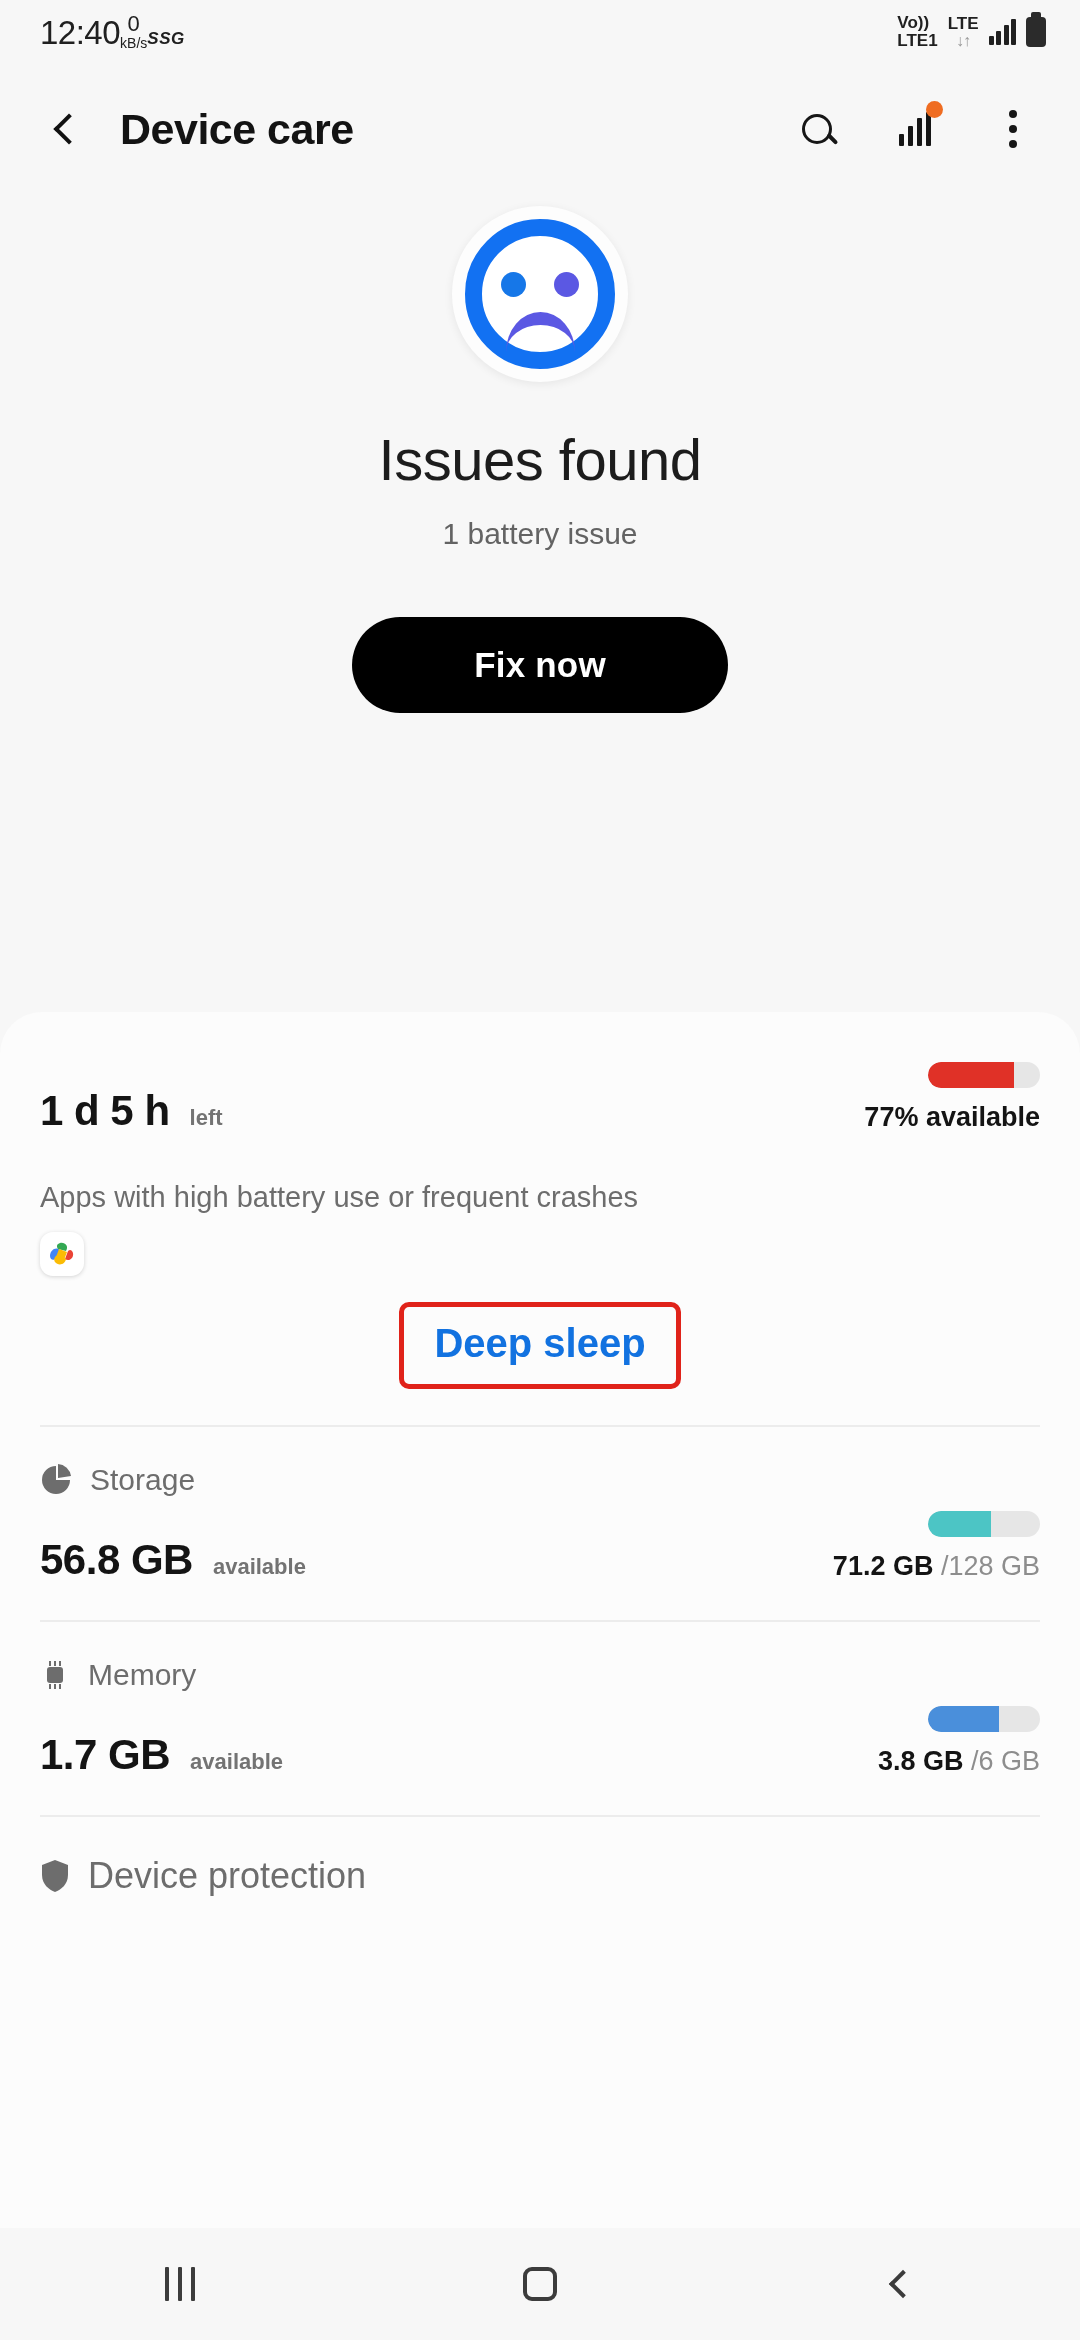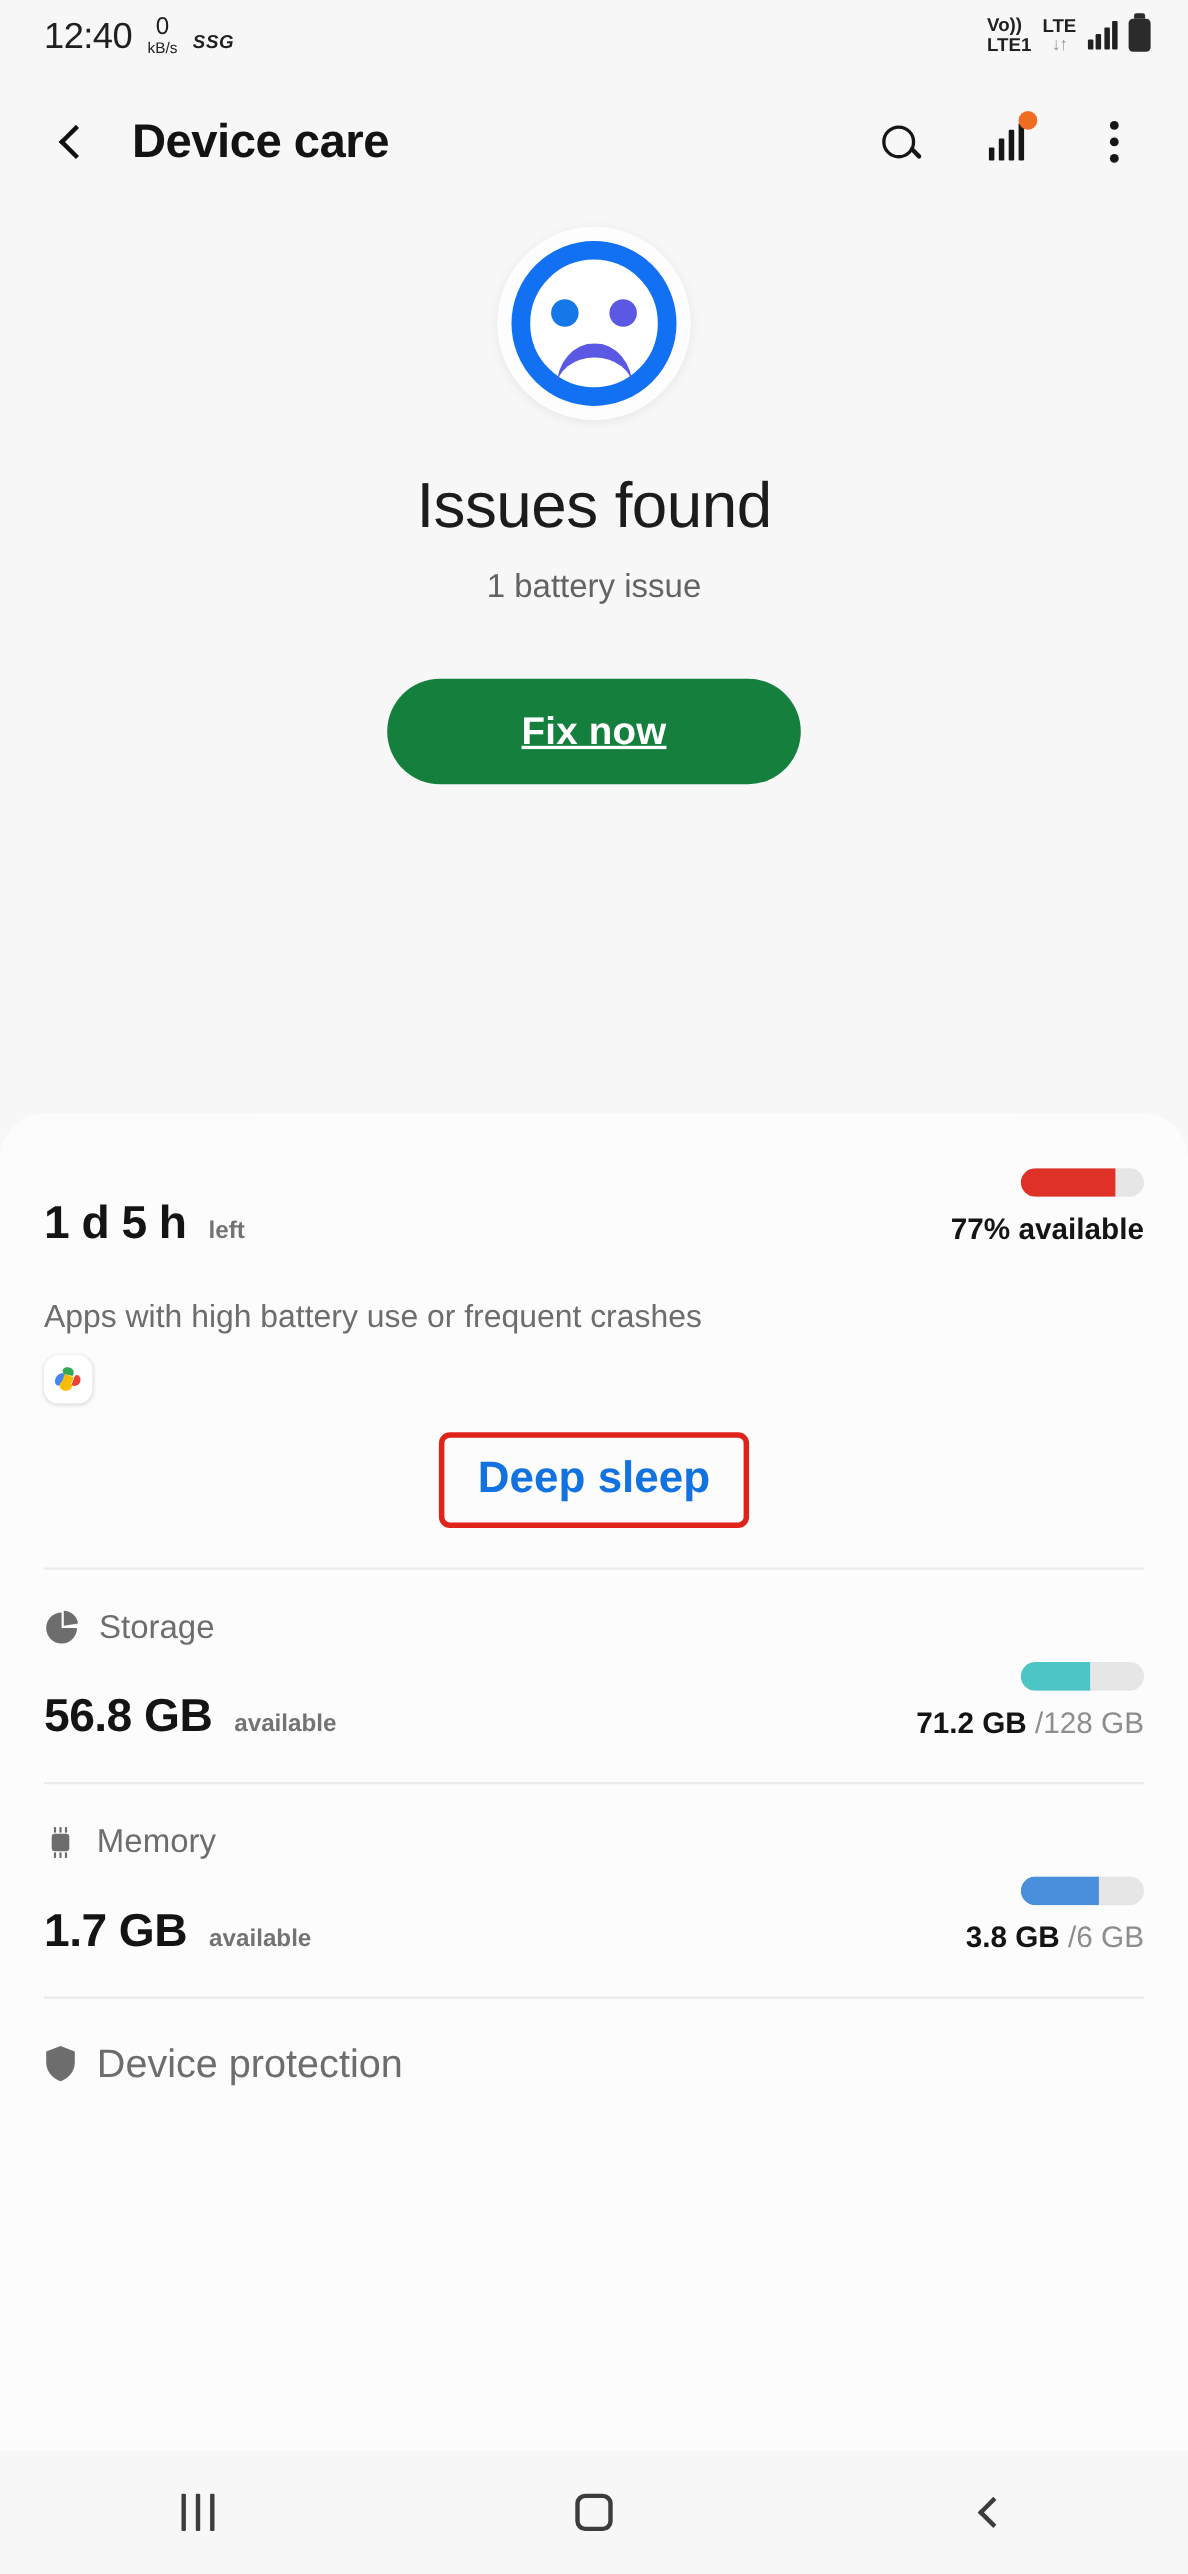--- a/index.html
+++ b/index.html
@@ -13,21 +13,21 @@
   }
 
   
   .statusbar {
     height:64px;
     display:flex;
     align-items:center;
     justify-content:space-between;
     padding:0 34px 0 40px;
   }
-  .sb-left { display:flex; align-items:flex-end; gap:14px; }
+  .sb-left { display:flex; align-items:flex-end; }
   .sb-clock { font-size:33px; font-weight:400; color:#202020; letter-spacing:-0.5px; }
   .sb-net { display:flex; flex-direction:column; align-items:center; line-height:1; margin-bottom:2px; }
   .sb-net-val { font-size:22px; font-weight:500; color:#202020; }
   .sb-net-unit { font-size:14px; color:#202020; margin-top:1px; }
   .sb-carrier { font-size:17px; font-style:italic; font-weight:700; color:#202020; margin-bottom:3px; letter-spacing:0.5px;}
   .sb-right { display:flex; align-items:center; gap:10px; }
   .sb-volte { display:flex; flex-direction:column; line-height:1.05; font-size:17px; font-weight:700; color:#202020; }
   .sb-lte { display:flex; flex-direction:column; line-height:1.05; align-items:center; }
   .sb-lte-top { font-size:17px; font-weight:700; color:#202020; }
   .sb-lte-bot { font-size:16px; color:#9a9a9a; letter-spacing:-1px; }
@@ -223,21 +223,21 @@
 <div class="hero">
   <div class="face-wrap">
     <div class="face" style="border-color: rgb(18, 113, 242);">
       <span class="eye left" style="background: rgb(22, 119, 232);"></span>
       <span class="eye right" style="background: rgb(91, 88, 227);"></span>
       <span class="frown" style="border-top-color: rgb(91, 88, 227);"></span>
     </div>
   </div>
   <div class="hero-title">Issues found</div>
   <div class="hero-sub">1 battery issue</div>
-  <button class="fix-btn" style="background: #15803d; text-decoration: underline;">Fix now</button>
+  <button class="fix-btn" style="background: #000000;">Fix now</button>
 </div>
 
 <div class="card">
 
   <div class="row">
     <div class="row-main">
       <div>
         <span class="val-big">1 d 5 h</span><span class="val-unit">left</span>
       </div>
       <div class="meter-wrap">

